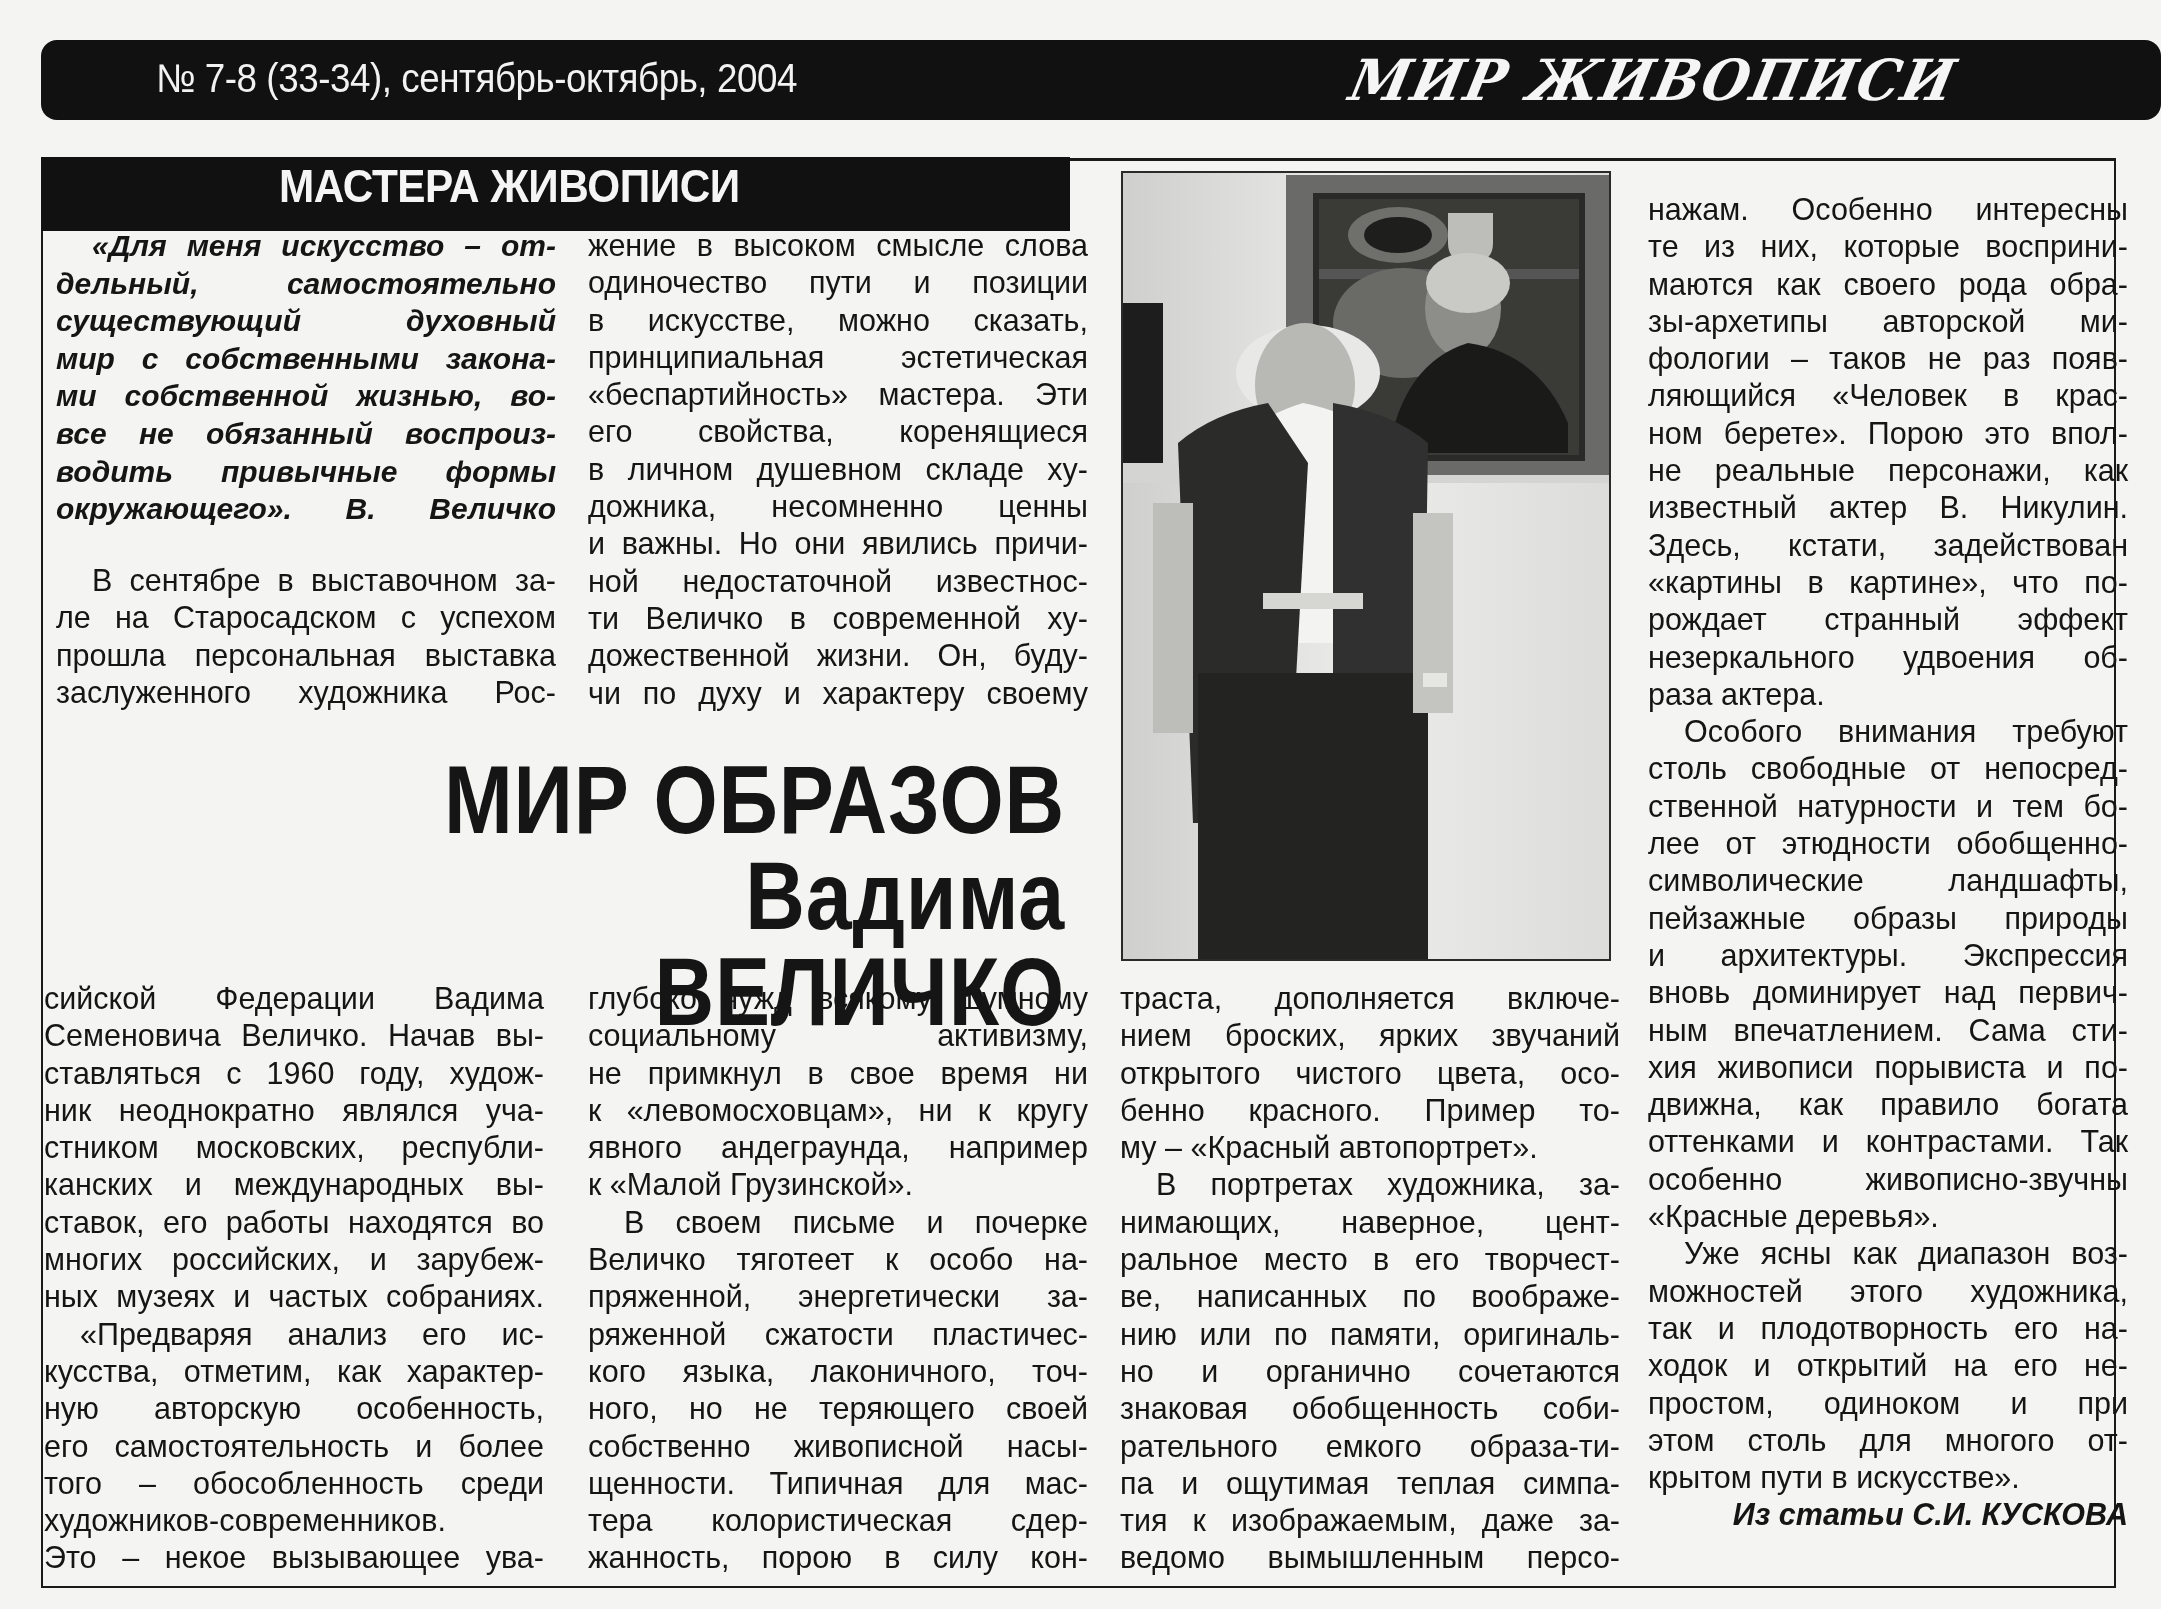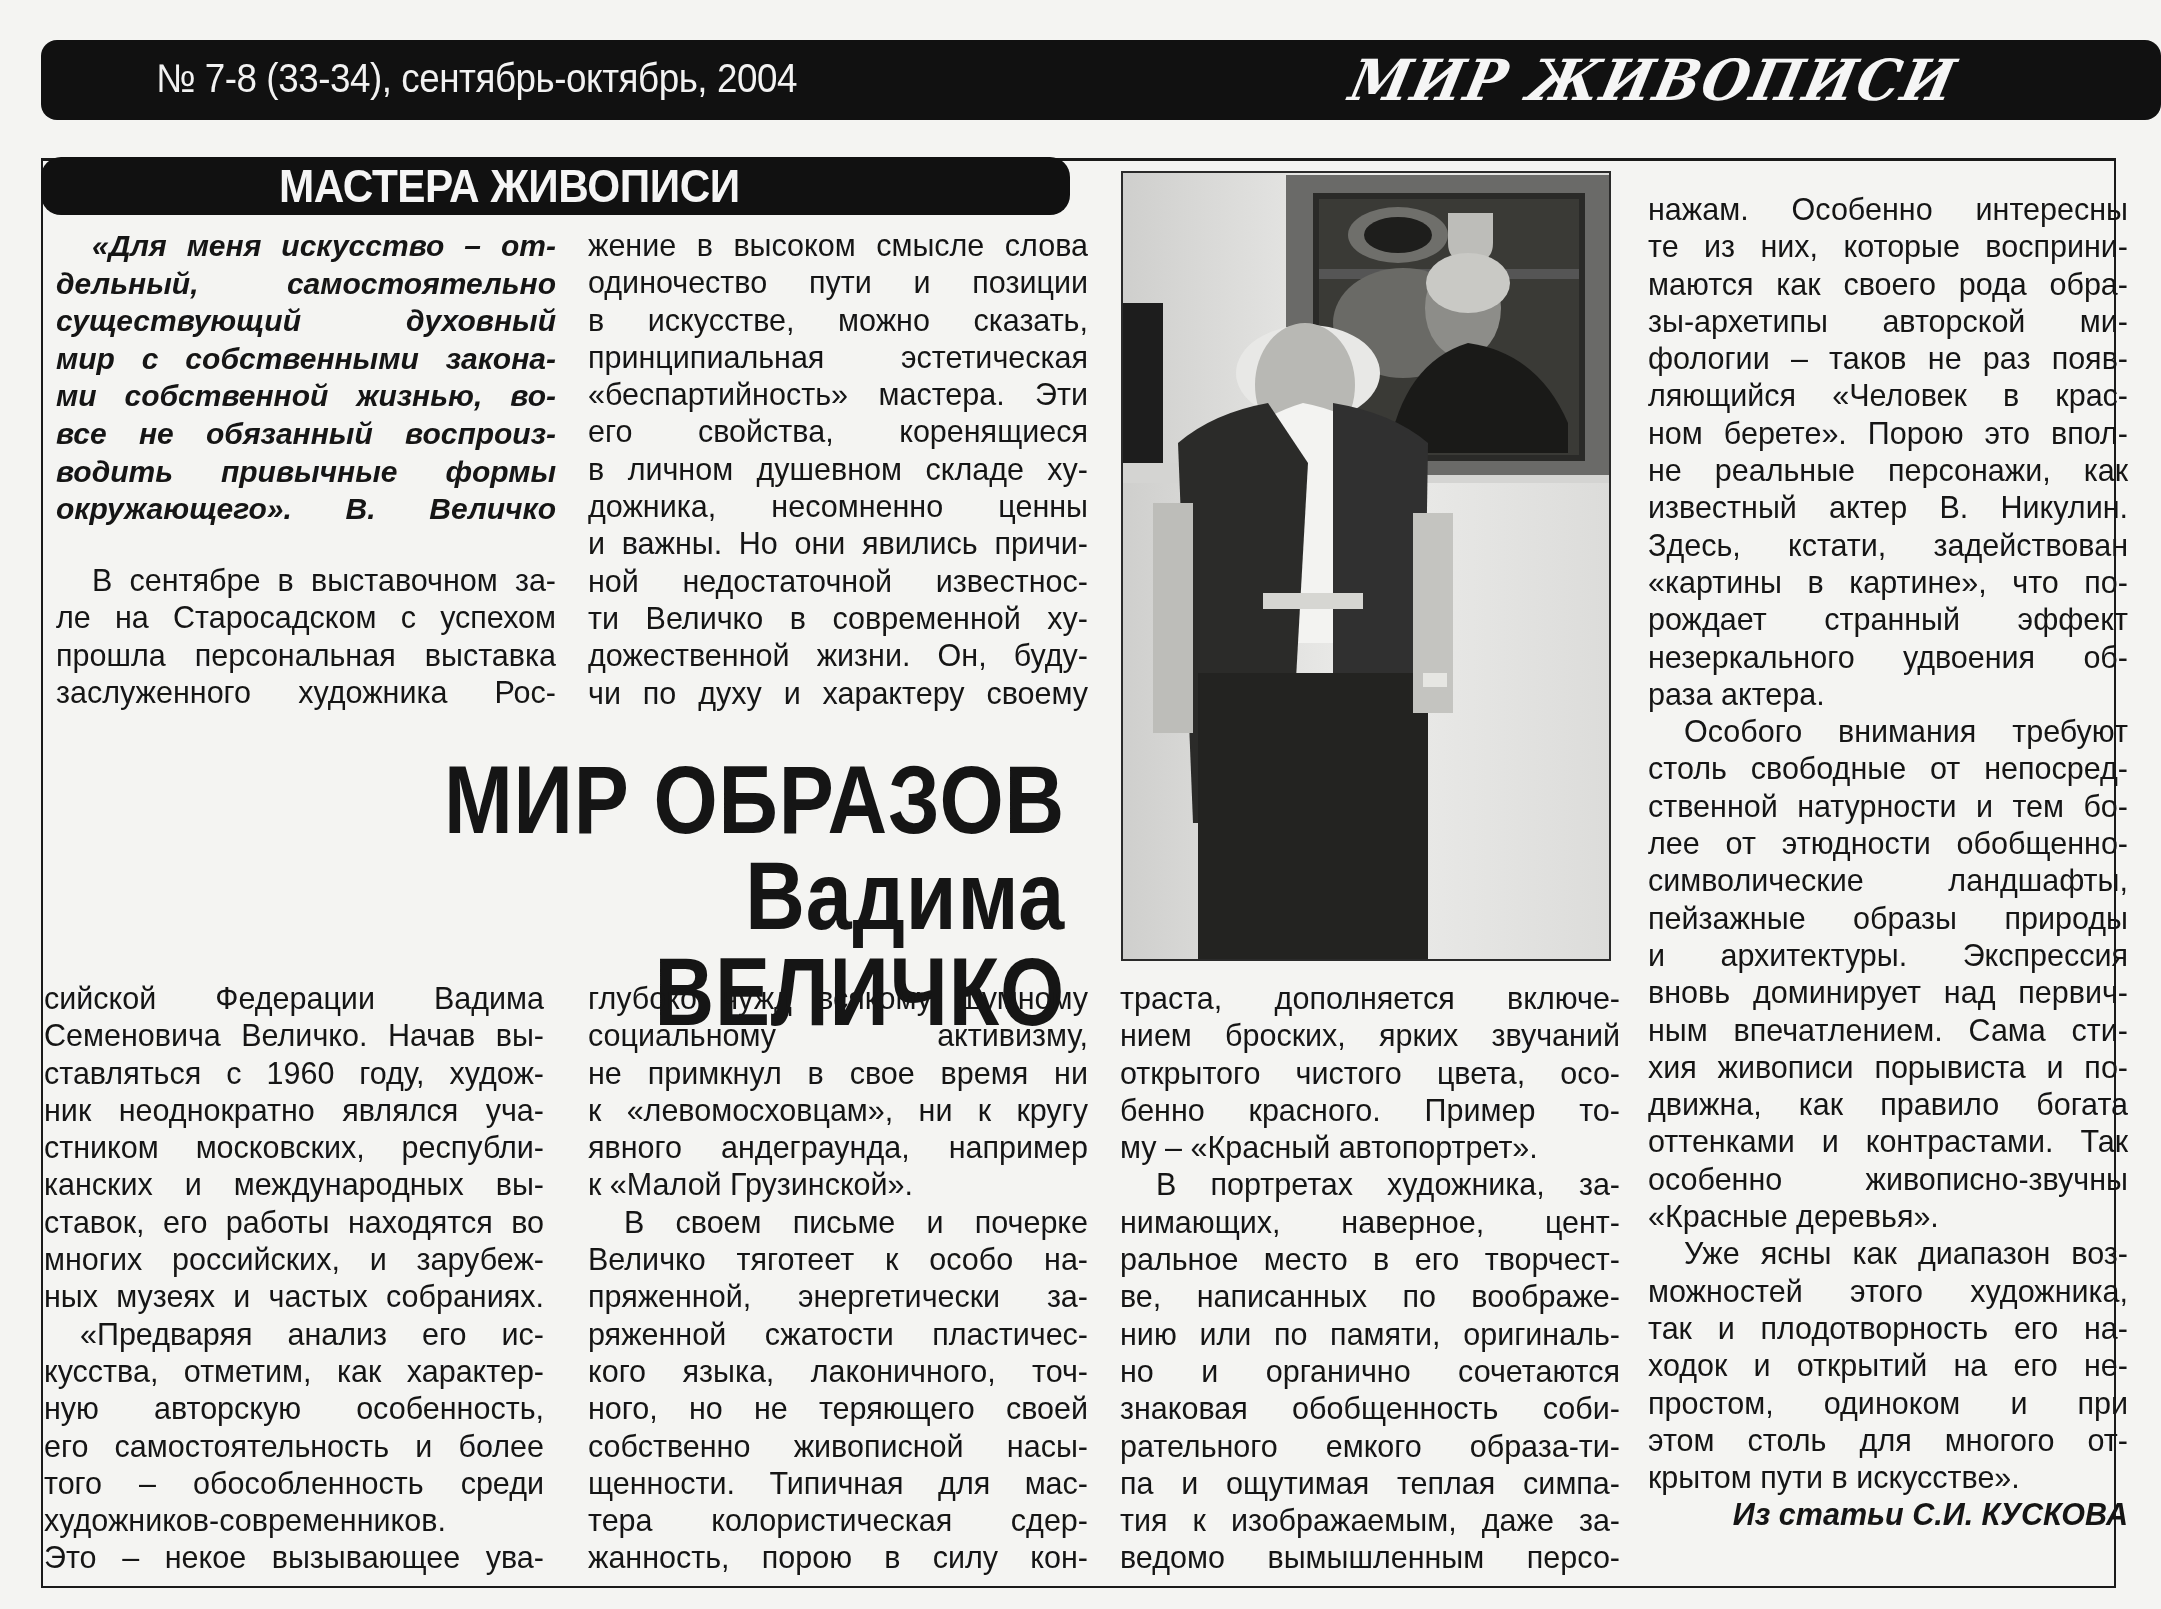--- a/index.html
+++ b/index.html
@@ -24,23 +24,22 @@
     position: absolute; left: 1310px; top: 8px;
     color: #f5f5f5; font-family: "DejaVu Serif", serif; font-style: italic; font-weight: bold;
     font-size: 54px; letter-spacing: 2px; white-space: nowrap;
     transform: skewX(-12deg) scaleY(1.05);
   }
   .frame {
     position: absolute; left: 41px; top: 158px; width: 2075px; height: 1430px;
     border: 2px solid #1a1a1a; border-top: 3px solid #1a1a1a; box-sizing: border-box;
   }
   .rubric {
-    position: absolute; left: 41px; top: 157px; width: 1029px; height: 58px;
+    position: absolute; left: 41px; top: 157px; width: 1029px; height: 74px;
     background: #111;
-    border-radius: 20px;
   }
   .rubric .label {
     position: absolute; left: 238px; top: 2px;
     color: #f5f5f5; font-weight: bold; font-size: 46px; letter-spacing: -0.5px;
     transform: scaleX(0.92); transform-origin: left center; white-space: nowrap;
   }
   .col {
     position: absolute; font-size: 30.5px; line-height: 37.3px;
     text-align: justify; white-space: normal;
   }

